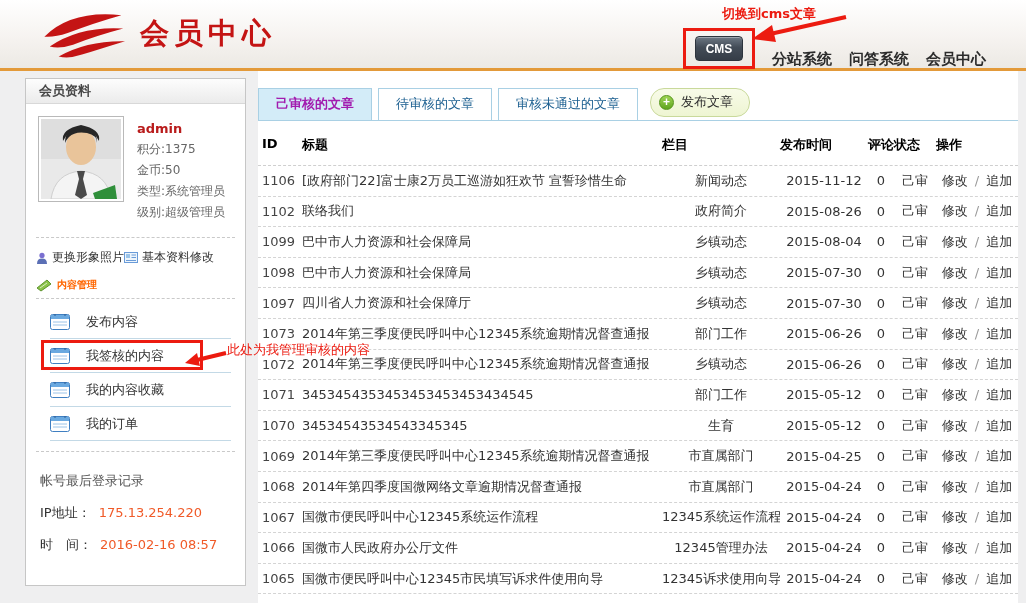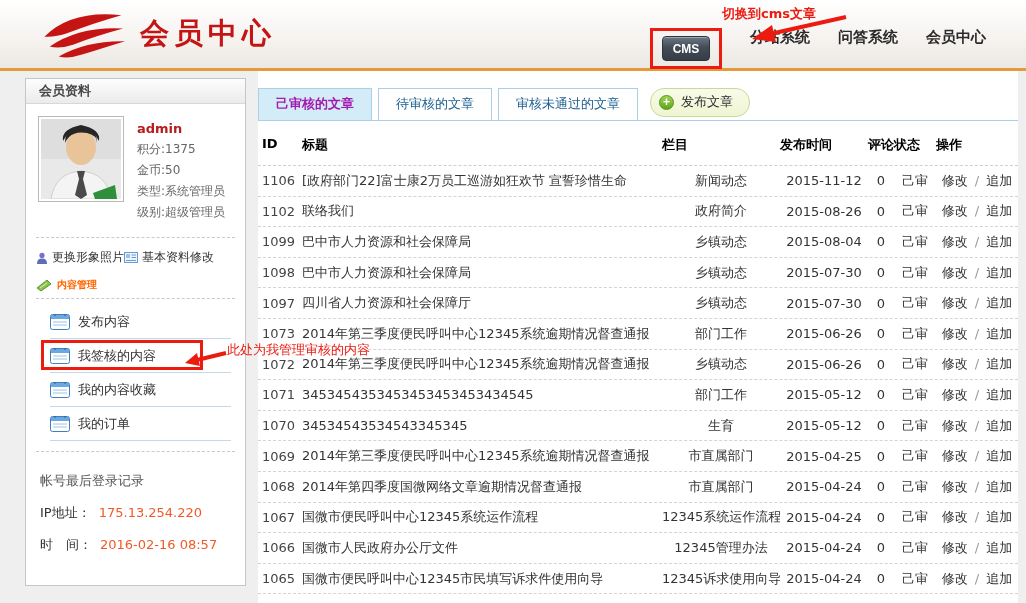--- a/index.html
+++ b/index.html
@@ -7,21 +7,21 @@
   .page { position:relative; width:1026px; height:603px; background:#efeff0; overflow:hidden; }
 
   
   .header { position:absolute; left:0; top:0; width:1026px; height:71px;
     background:linear-gradient(#ffffff, #f6f3f0 55%, #ece9e4);
     border-bottom:3px solid #e39a3a; }
   .logo { position:absolute; left:36px; top:8px; display:flex; align-items:center; gap:12px; }
   .logo-text { color:#c41414; font-size:29px; font-weight:bold; letter-spacing:5px; }
   .top-annotation { position:absolute; left:722px; top:5px; color:#ec1b10; font-size:13px; font-weight:bold; z-index:30; }
   .arrow-svg { position:absolute; z-index:30; }
-  .top-nav { position:absolute; right:40px; top:28px; display:flex; align-items:flex-start; gap:28px; }
+  .top-nav { position:absolute; right:40px; top:28px; display:flex; align-items:flex-end; gap:17px; }
   .cms-wrap { border:3px solid #ec1b10; padding:5px 9px; background:transparent; }
   .cms-btn { display:block; width:48px; height:25px; border:1px solid #2d343d; border-radius:4px;
     background:linear-gradient(#6d7884, #434c57 45%, #353d47); color:#fff; font-weight:bold;
     font-size:12px; cursor:pointer; box-shadow:inset 0 1px 0 rgba(255,255,255,.35); }
   .nav-link { font-size:15px; font-weight:bold; color:#2b2b2b; text-decoration:none; cursor:pointer; }
 
   
   .sidebar { position:absolute; left:25px; top:78px; width:221px; height:508px;
     background:#fff; border:1px solid #c6c6c6; }
   .side-header { height:25px; line-height:24px; padding-left:13px; font-size:13px; font-weight:bold;
@@ -29,21 +29,21 @@
   .profile { display:flex; padding:12px 10px 8px 12px; }
   .avatar-frame { width:86px; height:86px; border:1px solid #b9b9b9; background:#fff; padding:2px; }
   .profile-info { margin-left:13px; font-size:12px; color:#666; line-height:21px; padding-top:2px; }
   .username { color:#b91c1c; font-weight:bold; font-size:13px; }
   .dashed-div { border-top:1px dashed #c9c9c9; margin:6px 10px; }
   .links-row { display:flex; align-items:center; gap:0; padding:5px 8px 4px 10px; font-size:12px; color:#333; }
   .mini-link { display:flex; align-items:center; gap:4px; cursor:pointer; }
   .section-title { display:flex; align-items:center; gap:5px; padding:8px 0 4px 10px;
     color:#f60; font-size:10px; font-weight:bold; }
   .menu { list-style:none; margin:4px 14px 0 24px; }
-  .menu li { position:relative; height:34px; display:flex; align-items:center; gap:8px;
+  .menu li { position:relative; height:34px; display:flex; align-items:center; gap:16px;
     border-bottom:1px solid #c3d9e6; font-size:13px; color:#333; cursor:pointer; }
   .menu li .hl-box { position:absolute; left:-9px; right:28px; top:1px; bottom:2px;
     border:3px solid #ec1b10; pointer-events:none; }
   .login-rec { padding:14px 0 0 14px; font-size:13px; color:#555; }
   .login-title { margin-bottom:14px; }
   .login-row { margin-bottom:14px; color:#333; }
   .login-val { color:#f05a28; margin-left:8px; }
 
   
   .main { position:absolute; left:258px; top:71px; width:760px; height:532px; background:#fff; }

